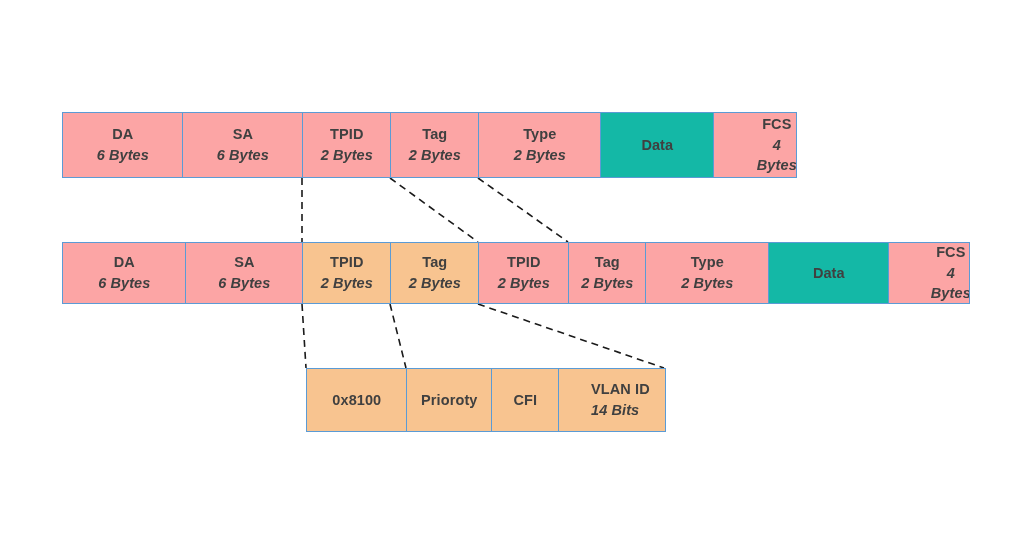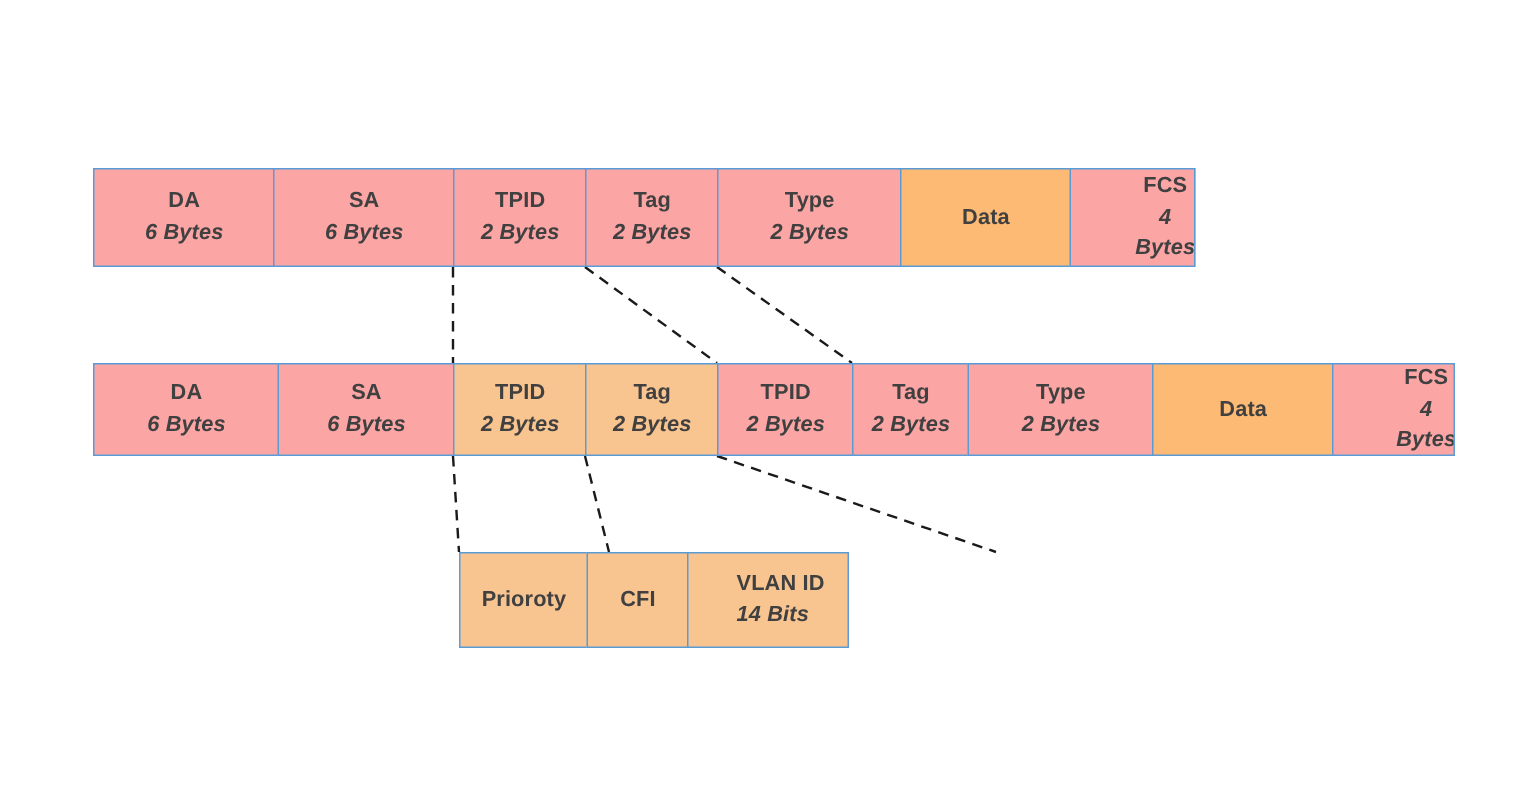--- a/index.html
+++ b/index.html
@@ -55,21 +55,21 @@
     font-weight: bold;
     line-height: 1.42;
     letter-spacing: 0.1px;
     color: #404040;
     overflow: hidden;
   }
   .cell:last-child { margin-right: 0; padding-left: 44px; }
 
   .fill-cyan   { background: #fca5a5; }
   .fill-orange { background: #f8c490; }
-  .fill-pale   { background: #fdba74; }
+  .fill-pale   { background: #14b8a6; }
 
   
   .cell.align-left {
     align-items: flex-start;
     text-align: left;
     padding-left: 32px;
   }
 
   .cell .line2 { display: block; font-style: italic; }
 </style>
@@ -149,20 +149,23 @@
       <div class="cell fill-pale" style="width: 121.6px; flex: 0 0 auto;">
         <span>Data</span>
       </div>
       <div class="cell fill-cyan" style="width: 81.6px; flex: 0 0 auto;">
         <span>FCS</span>
         <span class="line2">4 Bytes</span>
       </div>
     </div>
 
   <div class="frame-row" id="row-2" style="left:306px; top:368px; width:358px; height:64px;">
+      <div class="cell fill-orange" style="width: 101.6px; flex: 0 0 auto;">
+        <span>0x8100</span>
+      </div>
       <div class="cell fill-orange" style="width: 86.6px; flex: 0 0 auto; text-align: right;">
         <span>Prioroty</span>
       </div>
       <div class="cell fill-orange" style="width: 68.6px; flex: 0 0 auto; align-items: center;">
         <span>CFI</span>
       </div>
       <div class="cell fill-orange align-left" style="width: 107.6px; flex: 0 0 auto;">
         <span>VLAN ID</span>
         <span class="line2">14 Bits</span>
       </div>

